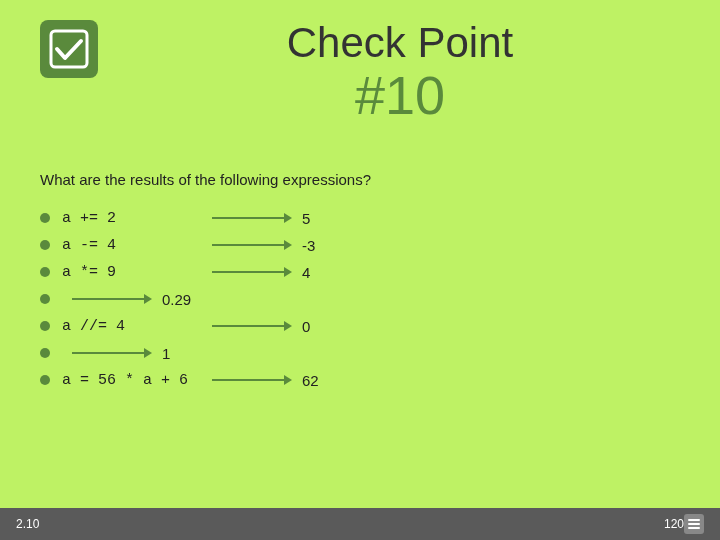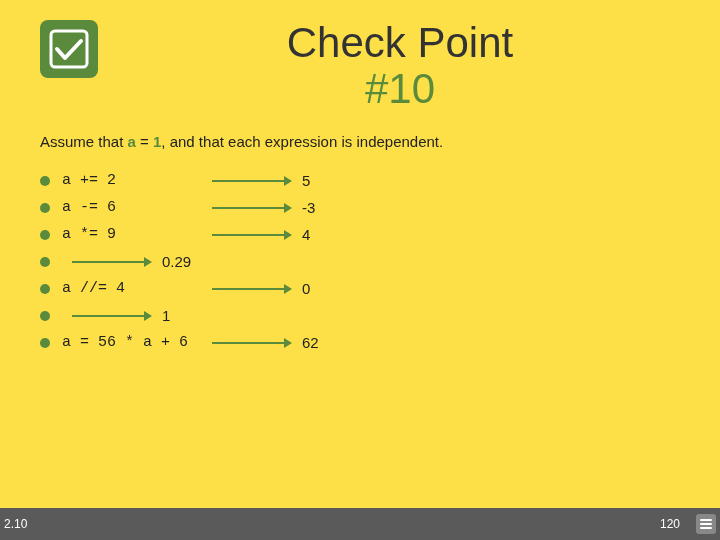--- a/index.html
+++ b/index.html
@@ -9,48 +9,48 @@
       height: 540px;
       background: #ffffff;
       font-family: 'Segoe UI', Arial, sans-serif;
       overflow: hidden;
       position: relative;
     }
 
     .slide {
       width: 720px;
       height: 540px;
-      background: #fde047;
+      background: #bef264;
       position: relative;
       padding: 20px 40px 40px 40px;
     }
 
     
     .bottom-bar {
       position: absolute;
       bottom: 0;
       left: 0;
       right: 0;
       height: 32px;
       background: #5a5a5a;
       display: flex;
       align-items: center;
       justify-content: space-between;
-      padding: 0 4px;
+      padding: 0 16px;
     }
 
     .bottom-bar-left {
       color: #ffffff;
       font-size: 12px;
     }
 
     .bottom-bar-right {
       display: flex;
       align-items: center;
-      gap: 16px;
+      gap: 0;
     }
 
     .bottom-bar-num {
       color: #ffffff;
       font-size: 12px;
     }
 
     .bottom-bar-icon {
       width: 20px;
       height: 20px;
@@ -92,21 +92,21 @@
     }
 
     .title-main {
       font-size: 42px;
       font-weight: 300;
       color: #333333;
       line-height: 1.1;
     }
 
     .title-number {
-      font-size: 42px;
+      font-size: 54px;
       font-weight: 400;
       color: #5a8a3c;
       line-height: 1.1;
     }
 
     
     .intro-text {
       font-size: 15px;
       color: #222;
       line-height: 1.6;
@@ -197,40 +197,39 @@
         </svg>
       </div>
     </div>
     <div class="title-block">
       <div class="title-main">Check Point</div>
       <div class="title-number">#10</div>
     </div>
   </div>
 
   <div class="intro-text">
-    <span>
-      Assume that <span class="highlight">a</span> = <span class="highlight">1</span>, and that each expression is independent.
-    </span><br>
+    <br>
+    <span>What are the results of the following expressions?</span>
   </div>
 
   <ul class="expr-list">
   <li class="expr-item">
       <div class="bullet"></div>
       <span class="expr-code">a += 2</span>
       <div class="arrow">
         <div class="arrow-line">
           <div class="arrow-body"></div>
           <div class="arrow-head"></div>
         </div>
       </div>
       <span class="expr-result">5</span>
     </li>
       <li class="expr-item">
       <div class="bullet"></div>
-      <span class="expr-code">a -= 6</span>
+      <span class="expr-code">a -= 4</span>
       <div class="arrow">
         <div class="arrow-line">
           <div class="arrow-body"></div>
           <div class="arrow-head"></div>
         </div>
       </div>
       <span class="expr-result">-3</span>
     </li>
       <li class="expr-item">
       <div class="bullet"></div>

